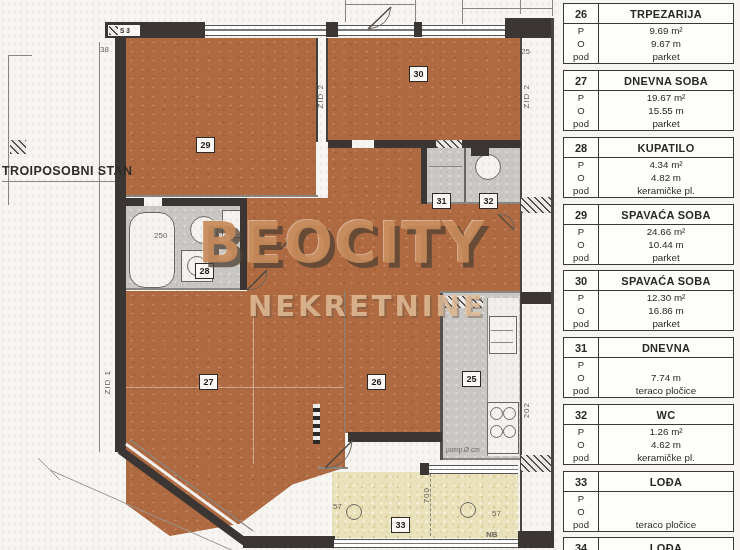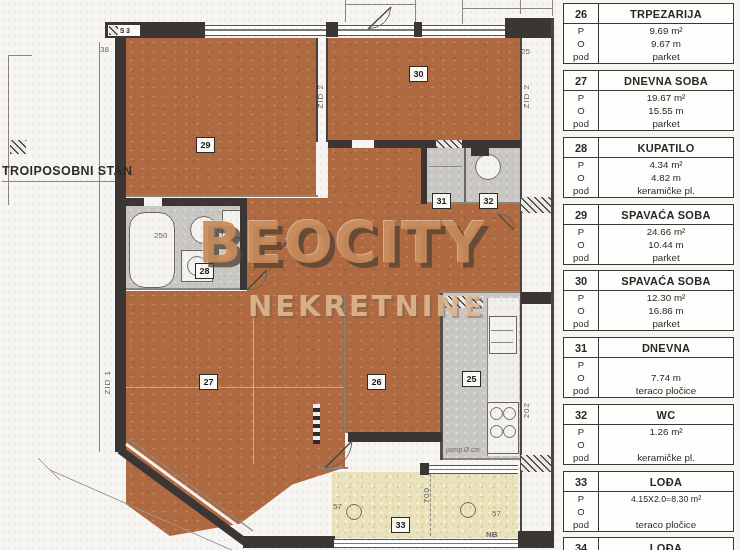--- a/index.html
+++ b/index.html
@@ -330,35 +330,35 @@
       <div class="lg-head">
         <div class="lg-num">32</div>
         <div class="lg-name">WC</div>
       </div>
       <div class="lg-row">
           <div class="lg-lab">P</div>
           <div class="lg-val">1.26 m²</div>
         </div>
       <div class="lg-row">
           <div class="lg-lab">O</div>
+          <div class="lg-val">4.62 m</div>
         </div>
       <div class="lg-row">
           <div class="lg-lab">pod</div>
           <div class="lg-val">keramičke pl.</div>
         </div>
     </div>
 
     <div class="lg-block" style="top:471px">
       <div class="lg-head">
         <div class="lg-num">33</div>
         <div class="lg-name">LOĐA</div>
       </div>
       <div class="lg-row">
           <div class="lg-lab">P</div>
-          <div class="lg-val" style="font-size:8.8px">4.15X2.0=8.30 m²</div>
         </div>
       <div class="lg-row">
           <div class="lg-lab">O</div>
         </div>
       <div class="lg-row">
           <div class="lg-lab">pod</div>
           <div class="lg-val">teraco pločice</div>
         </div>
     </div>
 

